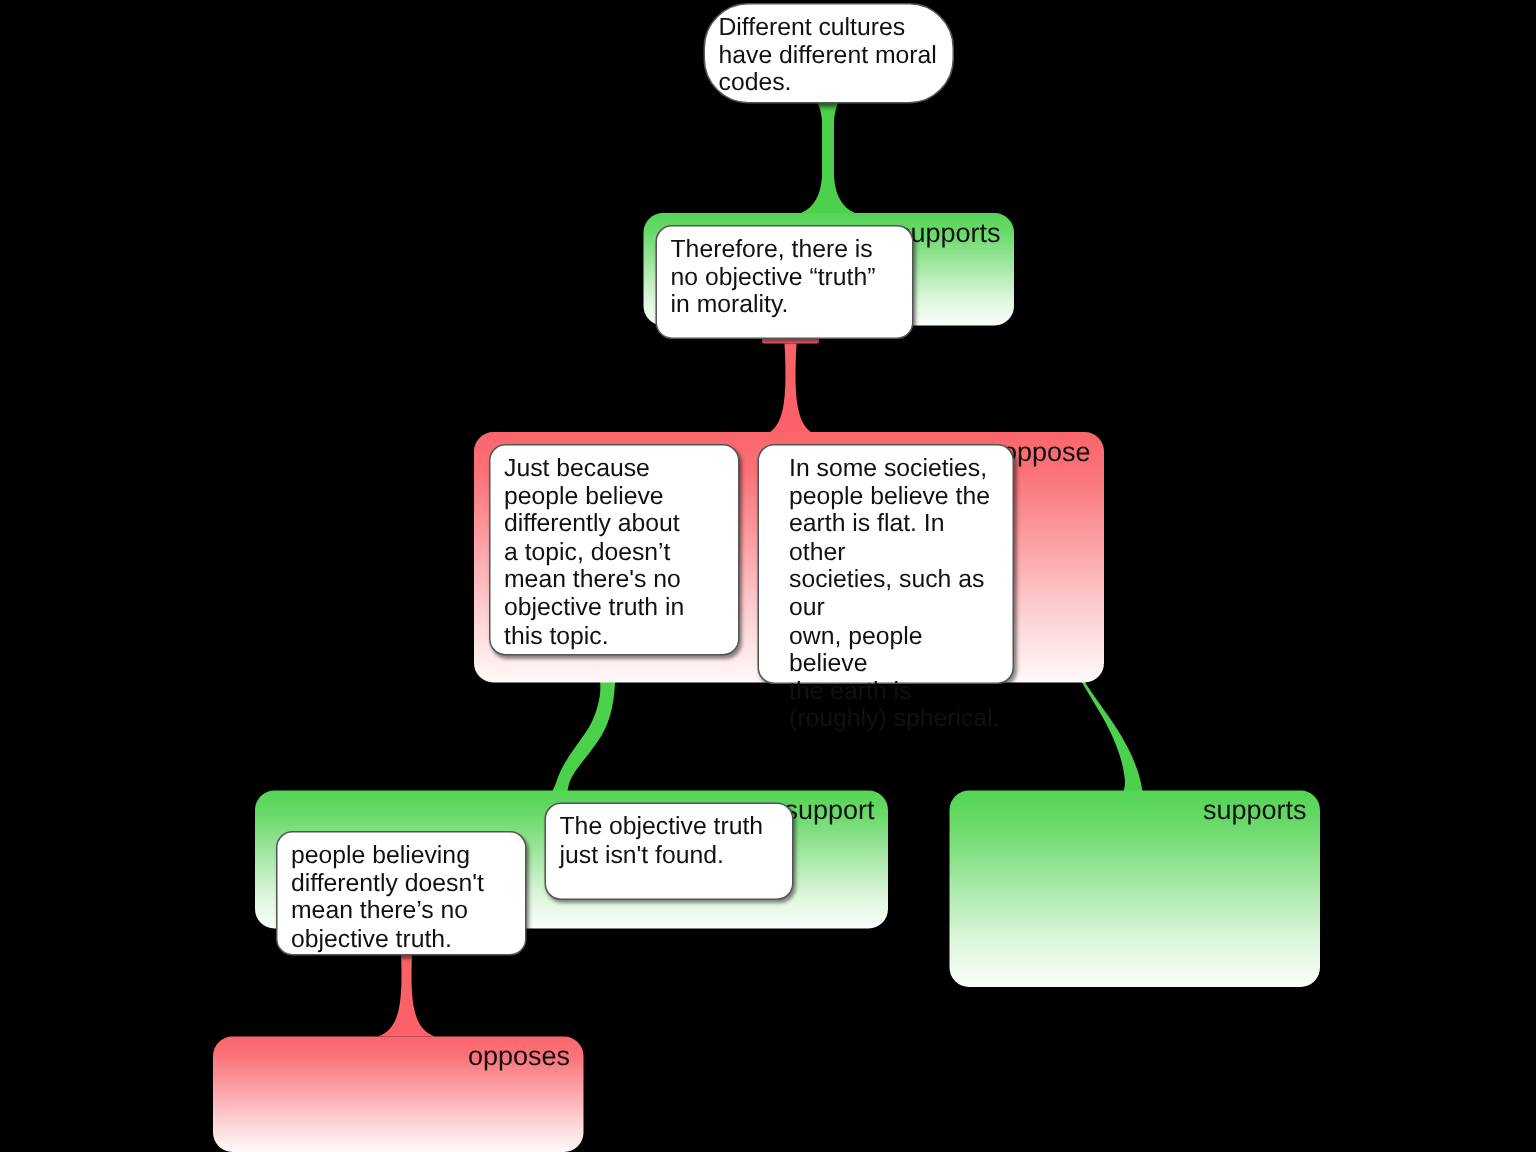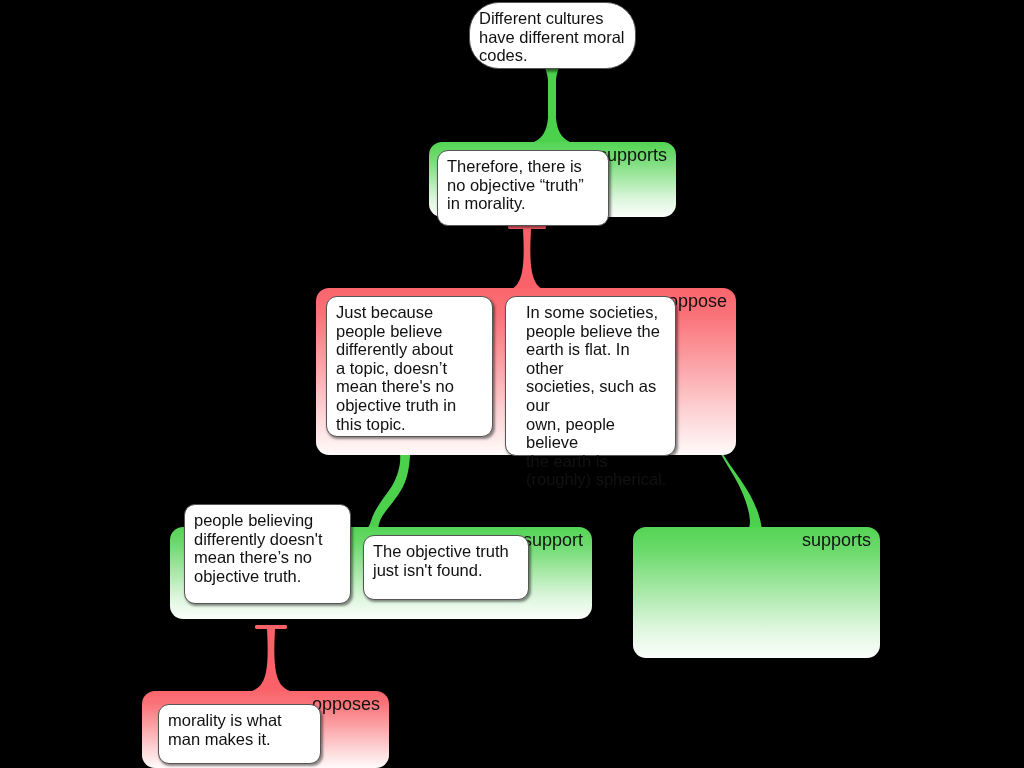--- a/index.html
+++ b/index.html
@@ -146,30 +146,28 @@
 earth is flat. In other
 societies, such as
 our
 own, people believe
 the earth is
 (roughly) spherical.</div>
 
   <div class="group supports" style="left:170px; top:527px; width:422px; height:92px;">
     <span class="group-label">support</span>
   </div>
-  <div class="card" style="left:184px; top:504px; width:167px; height:100px;">people believing
+  <div class="card" style="left:184px; top:554px; width:167px; height:83px;">people believing
 differently doesn't
 mean there’s no
 objective truth.</div>
   <div class="card" style="left:363px; top:535px; width:166px; height:65px;">The objective truth
 just isn't found.</div>
 
   <div class="group supports" style="left:633px; top:527px; width:247px; height:131px;">
     <span class="group-label">supports</span>
   </div>
 
   <div class="group opposes" style="left:142px; top:691px; width:247px; height:77px;">
     <span class="group-label">opposes</span>
   </div>
-  <div class="card" style="left:158px; top:704px; width:163px; height:60px;">morality is what
-man makes it.</div>
 
 </div>
 
 </body></html>

